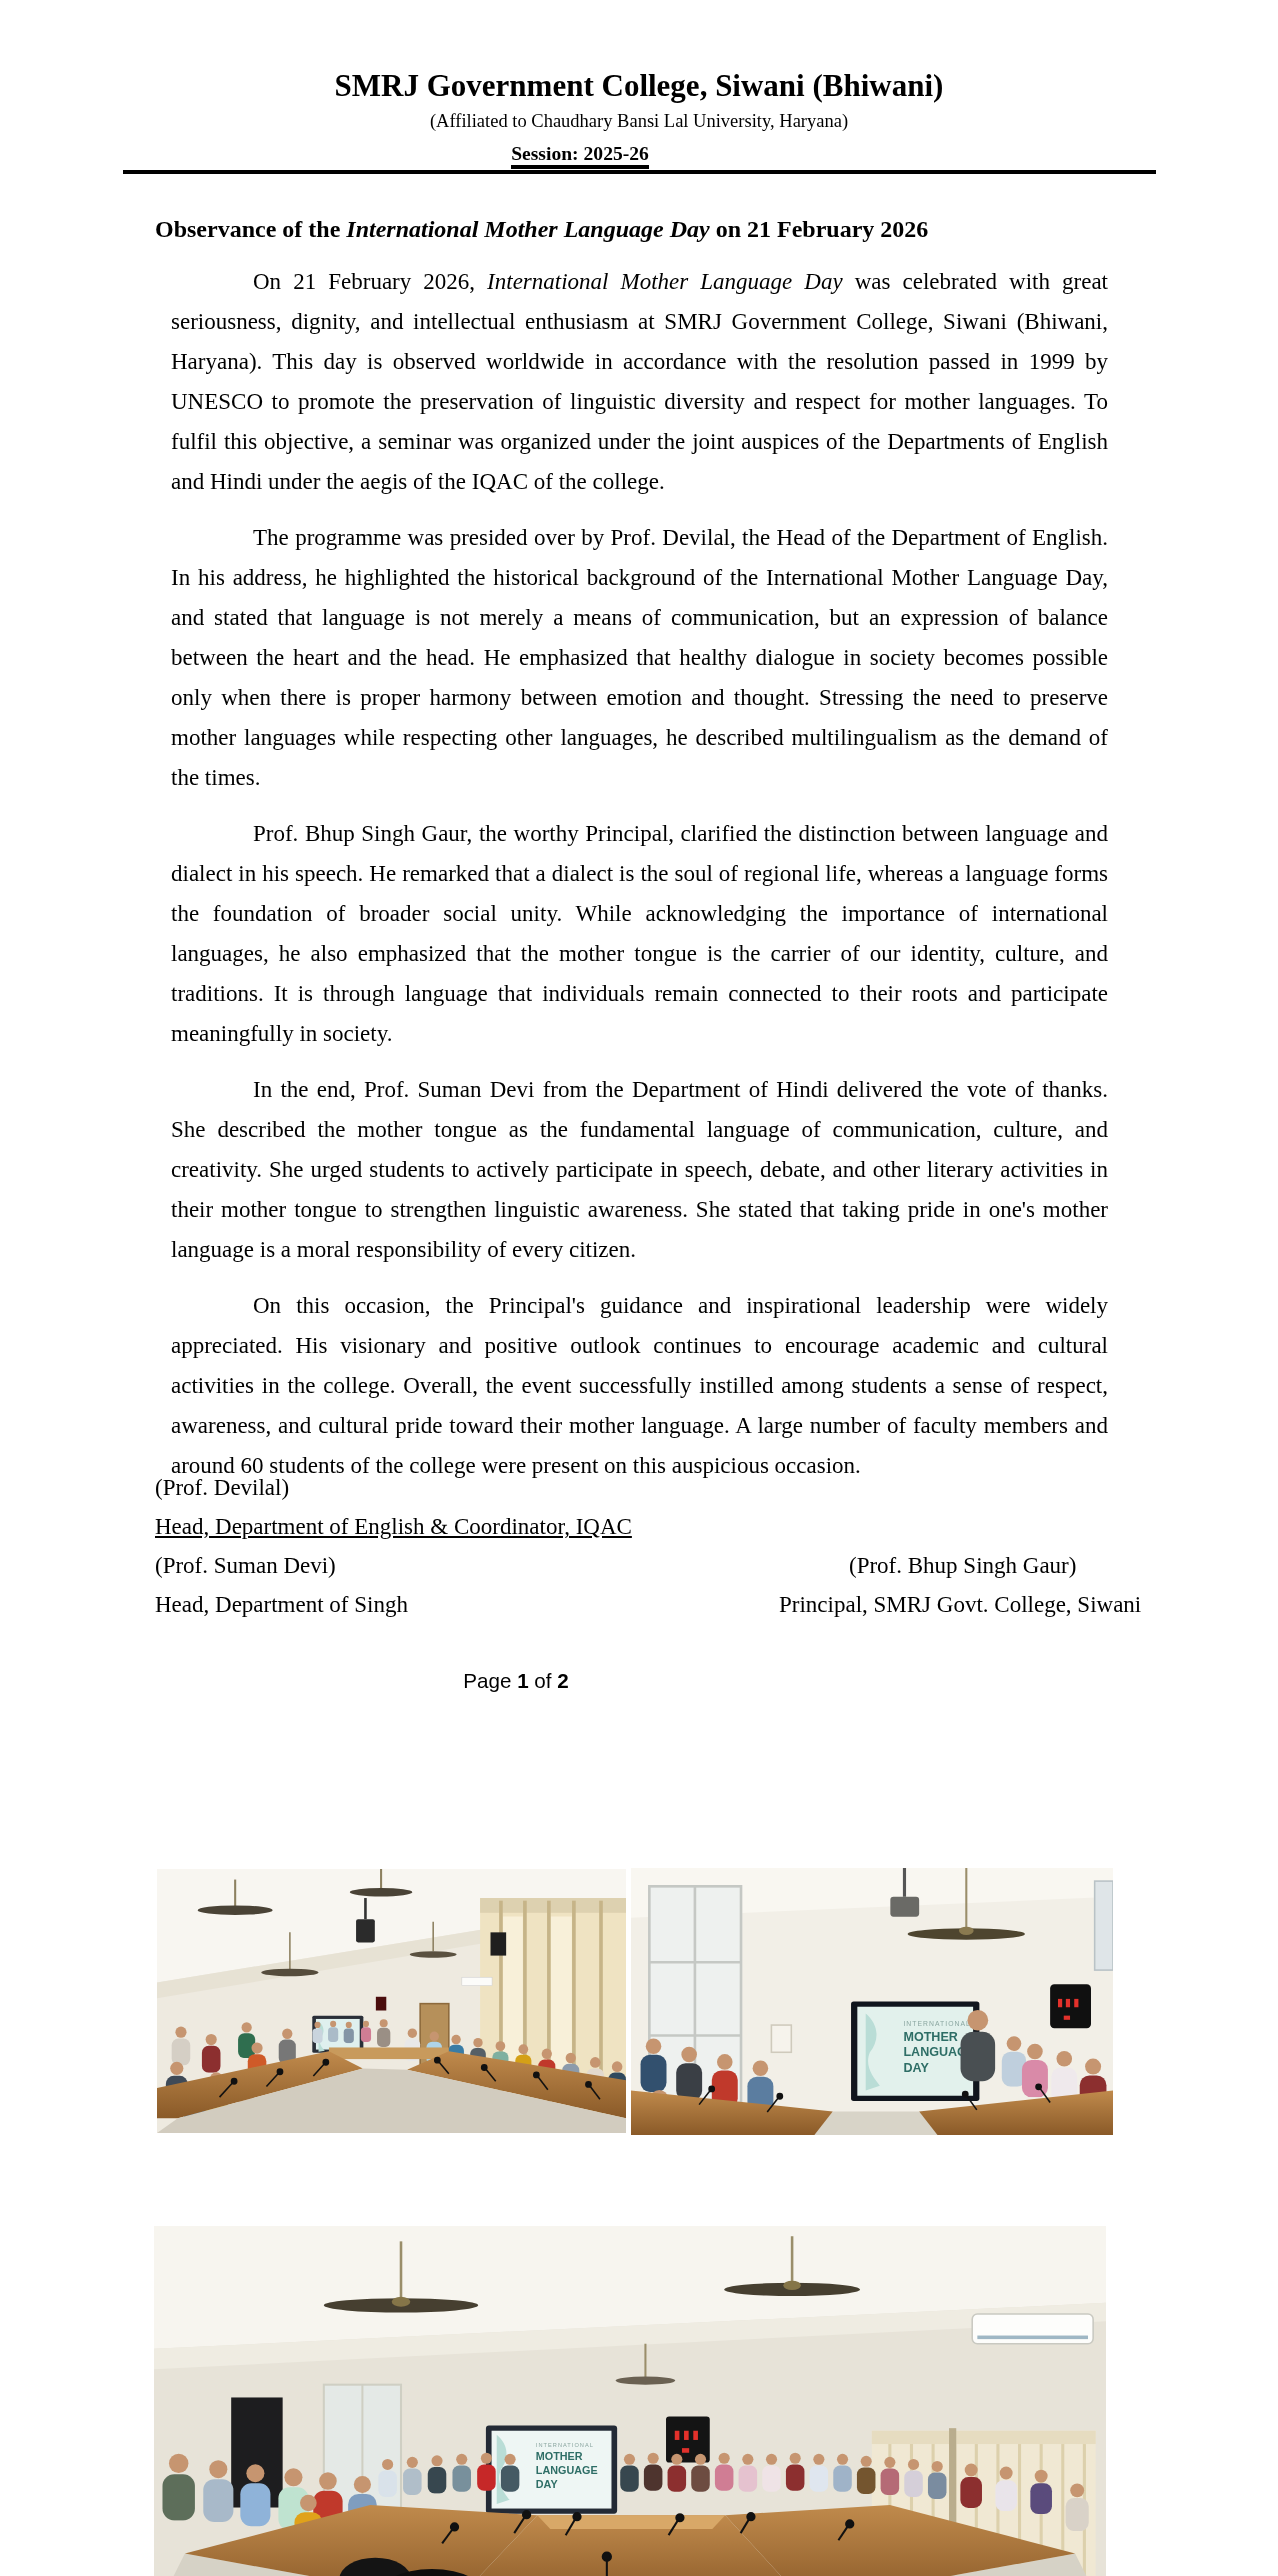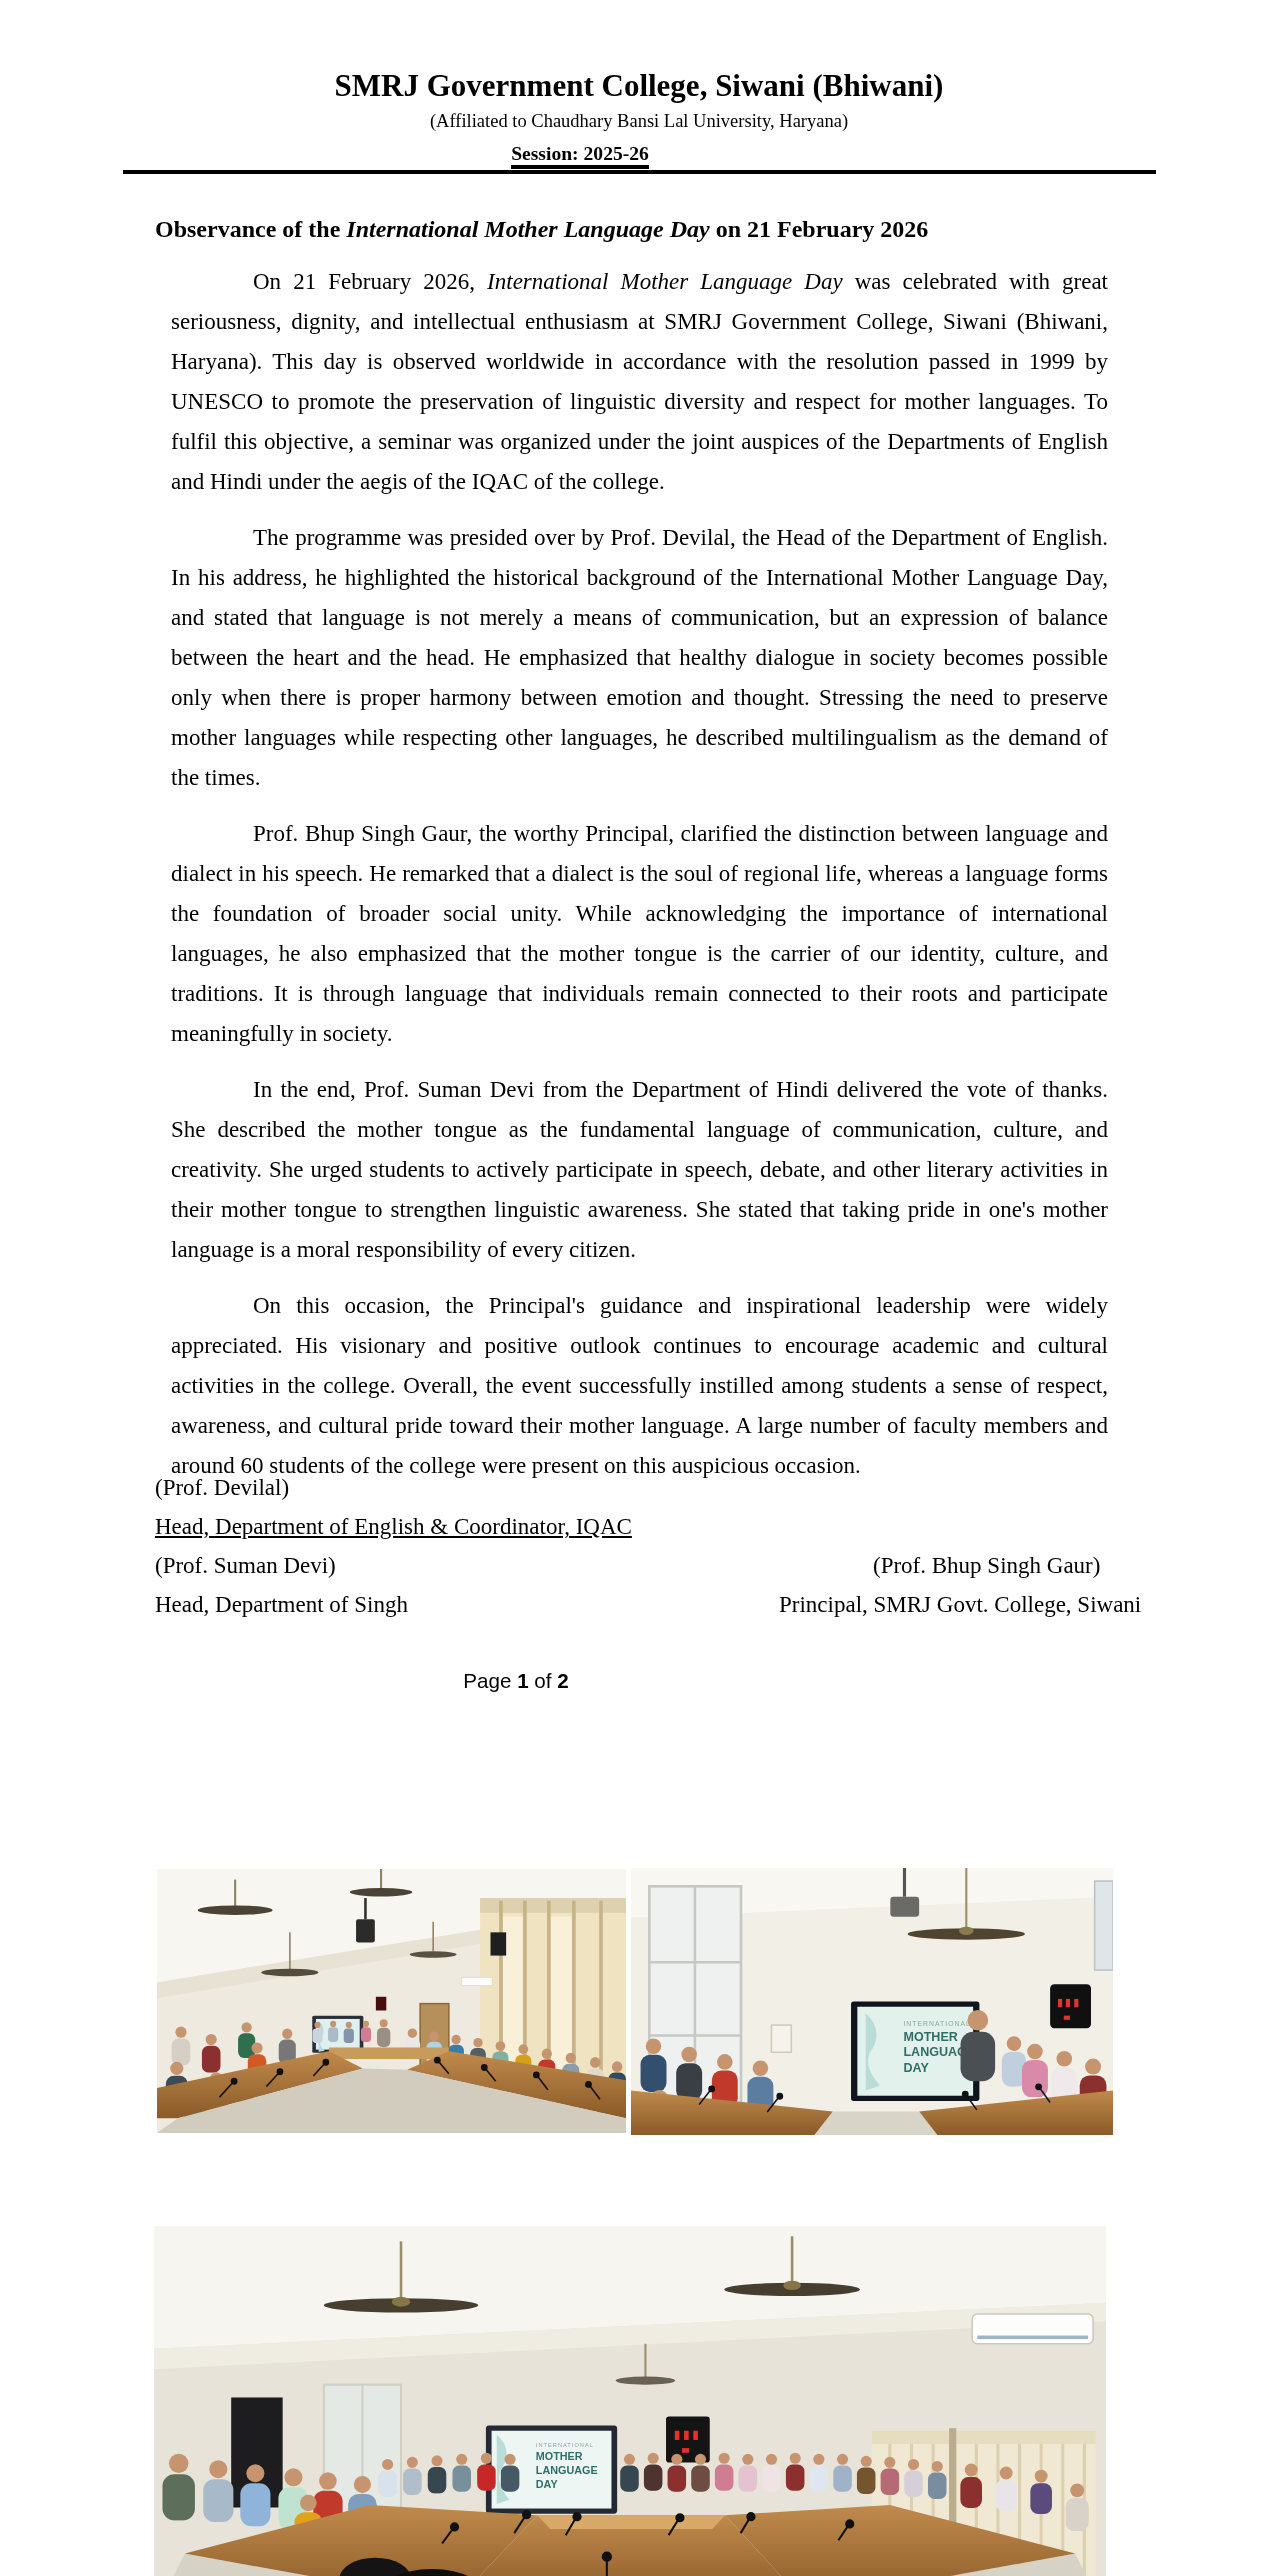--- a/index.html
+++ b/index.html
@@ -322,21 +322,21 @@
       <p><span>On 21 February 2026, </span><em>International Mother Language Day</em><span> was celebrated with great seriousness, dignity, and intellectual enthusiasm at SMRJ Government College, Siwani (Bhiwani, Haryana). This day is observed worldwide in accordance with the resolution passed in 1999 by UNESCO to promote the preservation of linguistic diversity and respect for mother languages. To fulfil this objective, a seminar was organized under the joint auspices of the Departments of English and Hindi under the aegis of the IQAC of the college.</span></p>
       <p>The programme was presided over by Prof. Devilal, the Head of the Department of English. In his address, he highlighted the historical background of the International Mother Language Day, and stated that language is not merely a means of communication, but an expression of balance between the heart and the head. He emphasized that healthy dialogue in society becomes possible only when there is proper harmony between emotion and thought. Stressing the need to preserve mother languages while respecting other languages, he described multilingualism as the demand of the times.</p>
       <p>Prof. Bhup Singh Gaur, the worthy Principal, clarified the distinction between language and dialect in his speech. He remarked that a dialect is the soul of regional life, whereas a language forms the foundation of broader social unity. While acknowledging the importance of international languages, he also emphasized that the mother tongue is the carrier of our identity, culture, and traditions. It is through language that individuals remain connected to their roots and participate meaningfully in society.</p>
       <p>In the end, Prof. Suman Devi from the Department of Hindi delivered the vote of thanks. She described the mother tongue as the fundamental language of communication, culture, and creativity. She urged students to actively participate in speech, debate, and other literary activities in their mother tongue to strengthen linguistic awareness. She stated that taking pride in one's mother language is a moral responsibility of every citizen.</p>
       <p>On this occasion, the Principal's guidance and inspirational leadership were widely appreciated. His visionary and positive outlook continues to encourage academic and cultural activities in the college. Overall, the event successfully instilled among students a sense of respect, awareness, and cultural pride toward their mother language. A large number of faculty members and around 60 students of the college were present on this auspicious occasion.</p>
     </div>
 
     <div class="abs sig bold" style="top:1475px;left:155px;">(Prof. Devilal)</div>
     <div class="abs sig" style="top:1514px;left:155px;text-decoration:underline;">Head, Department of English &amp; Coordinator, IQAC</div>
     <div class="abs sig bold" style="top:1553px;left:155px;">(Prof. Suman Devi)</div>
-    <div class="abs sig bold" style="top:1553px;left:873px;">(Prof. Bhup Singh Gaur)</div>
+    <div class="abs sig bold" style="top:1553px;left:849px;">(Prof. Bhup Singh Gaur)</div>
     <div class="abs sig" style="top:1592px;left:155px;">Head, Department of Singh</div>
     <div class="abs sig" style="top:1592px;left:779px;">Principal, SMRJ Govt. College, Siwani</div>
 
     <div class="abs pfooter" style="top:1669px;">
       <span>Page</span>
       <b>1</b>
       <span>of</span>
       <b>2</b>
     </div>
   </div>

